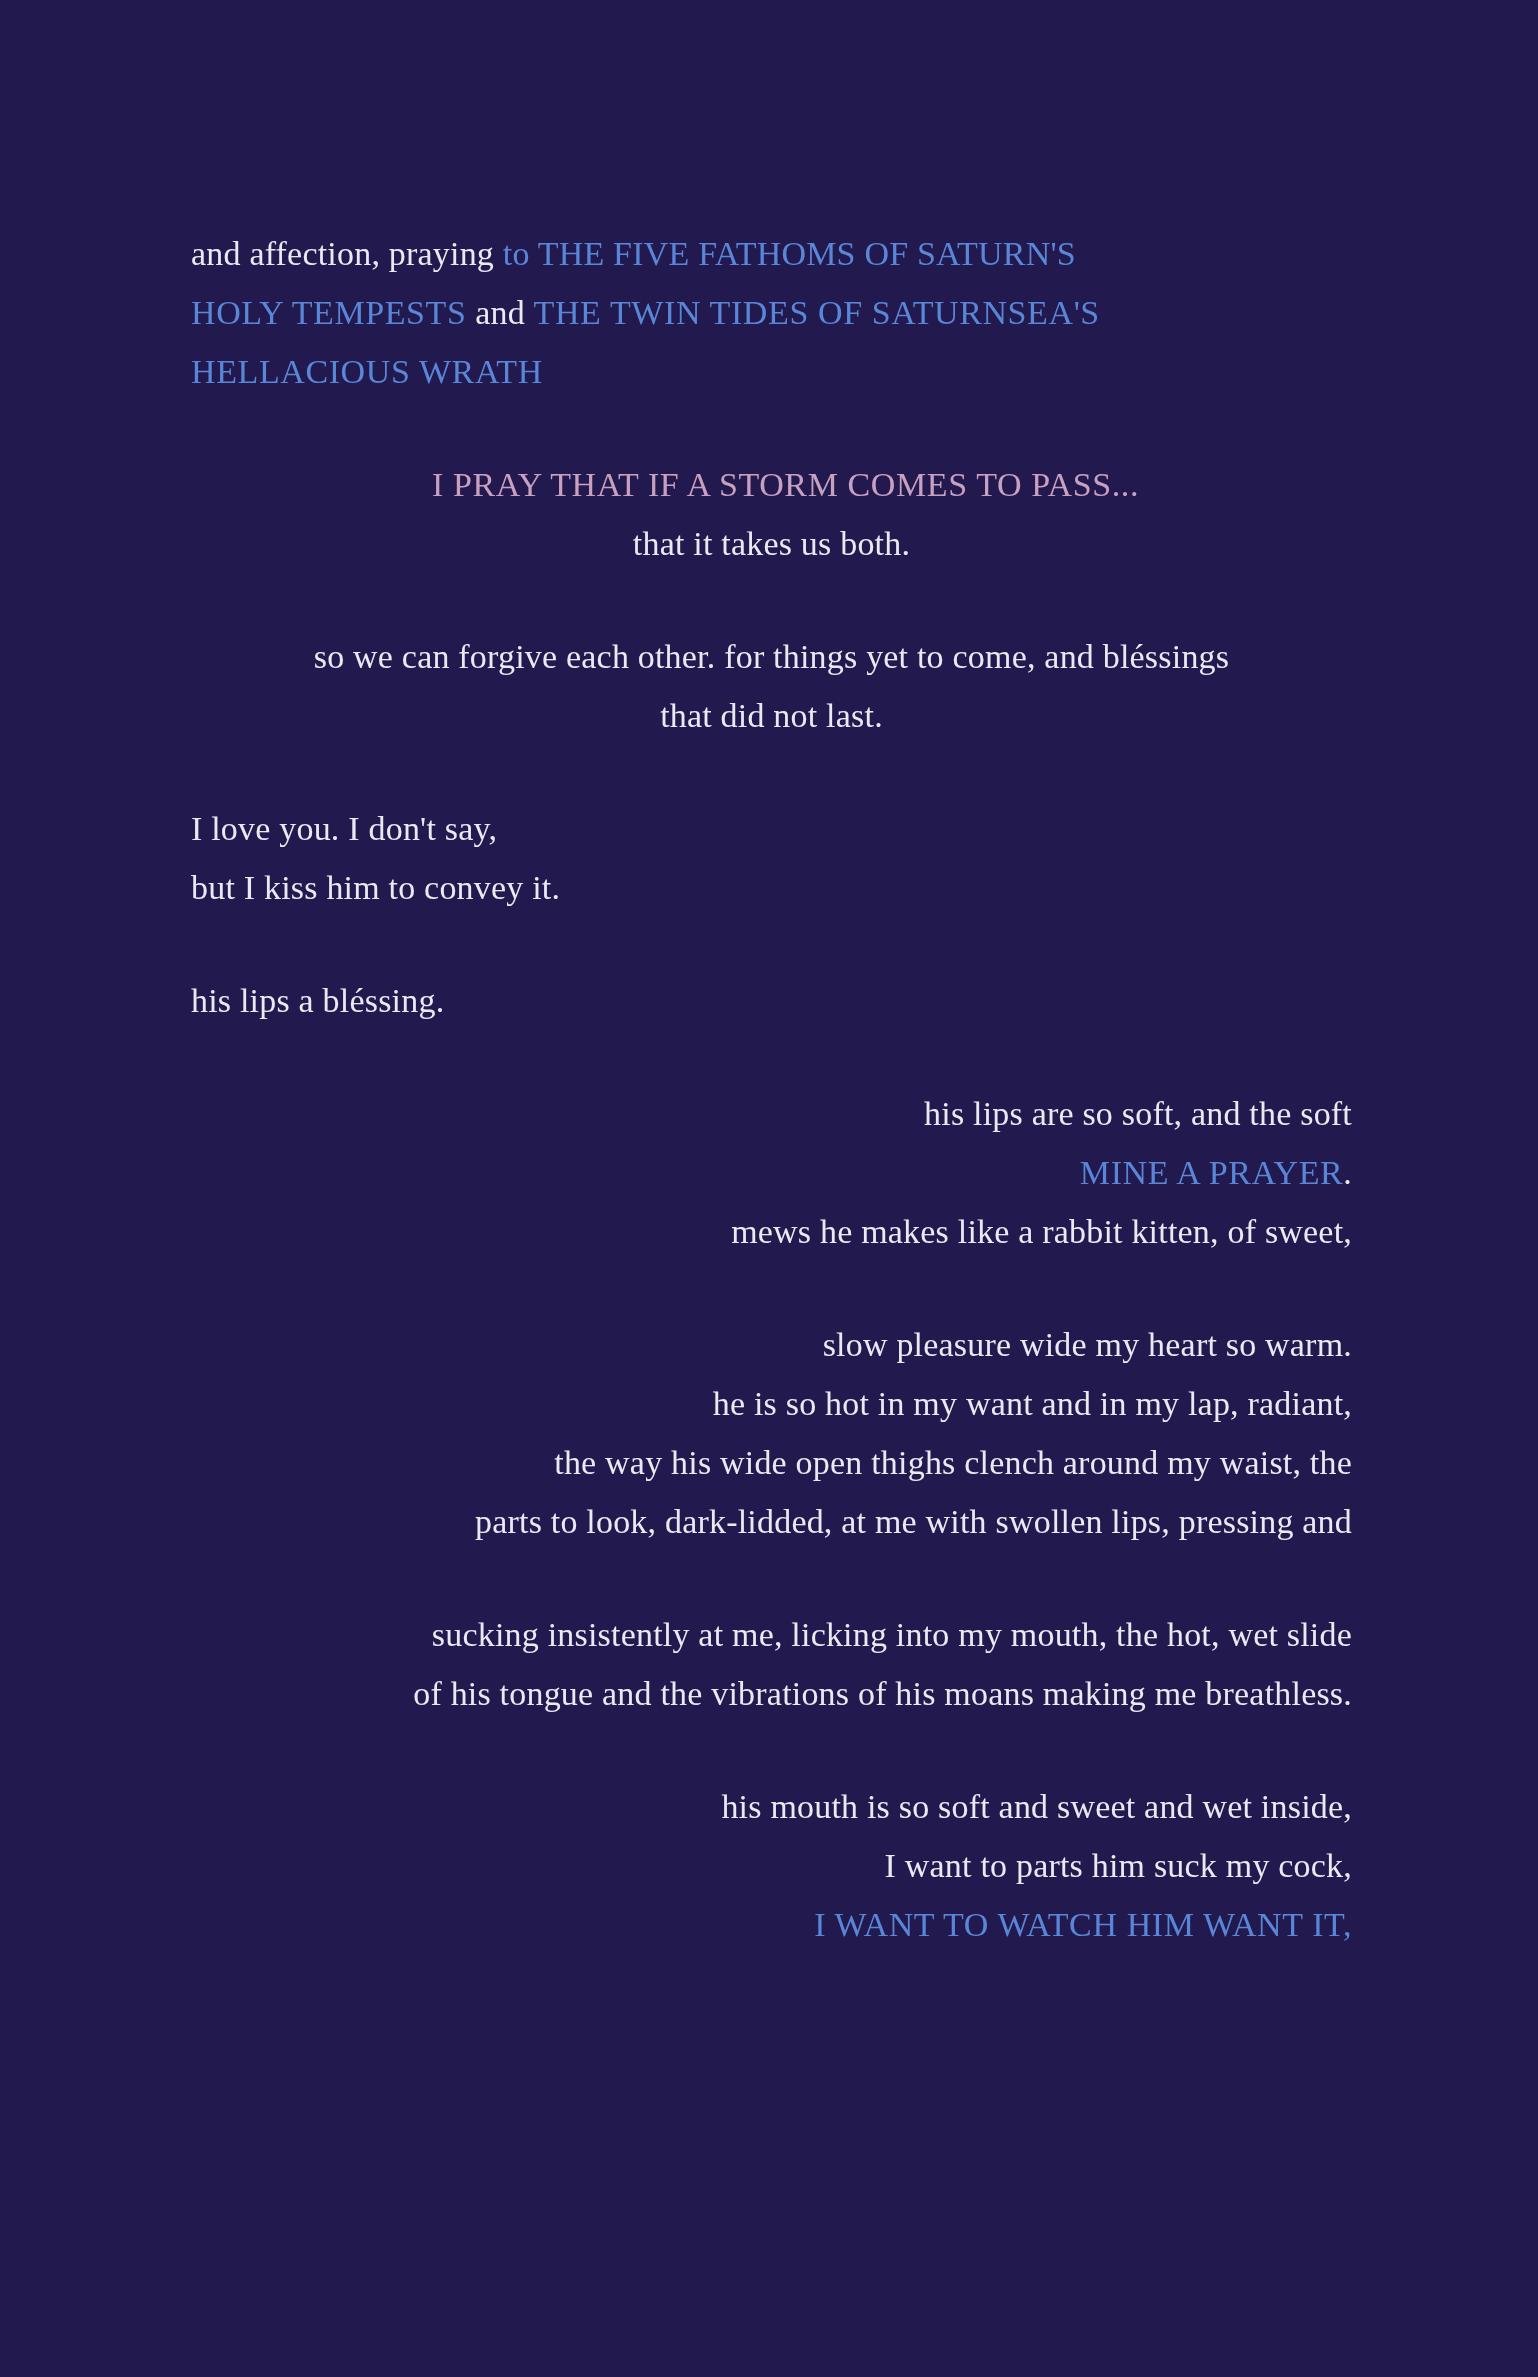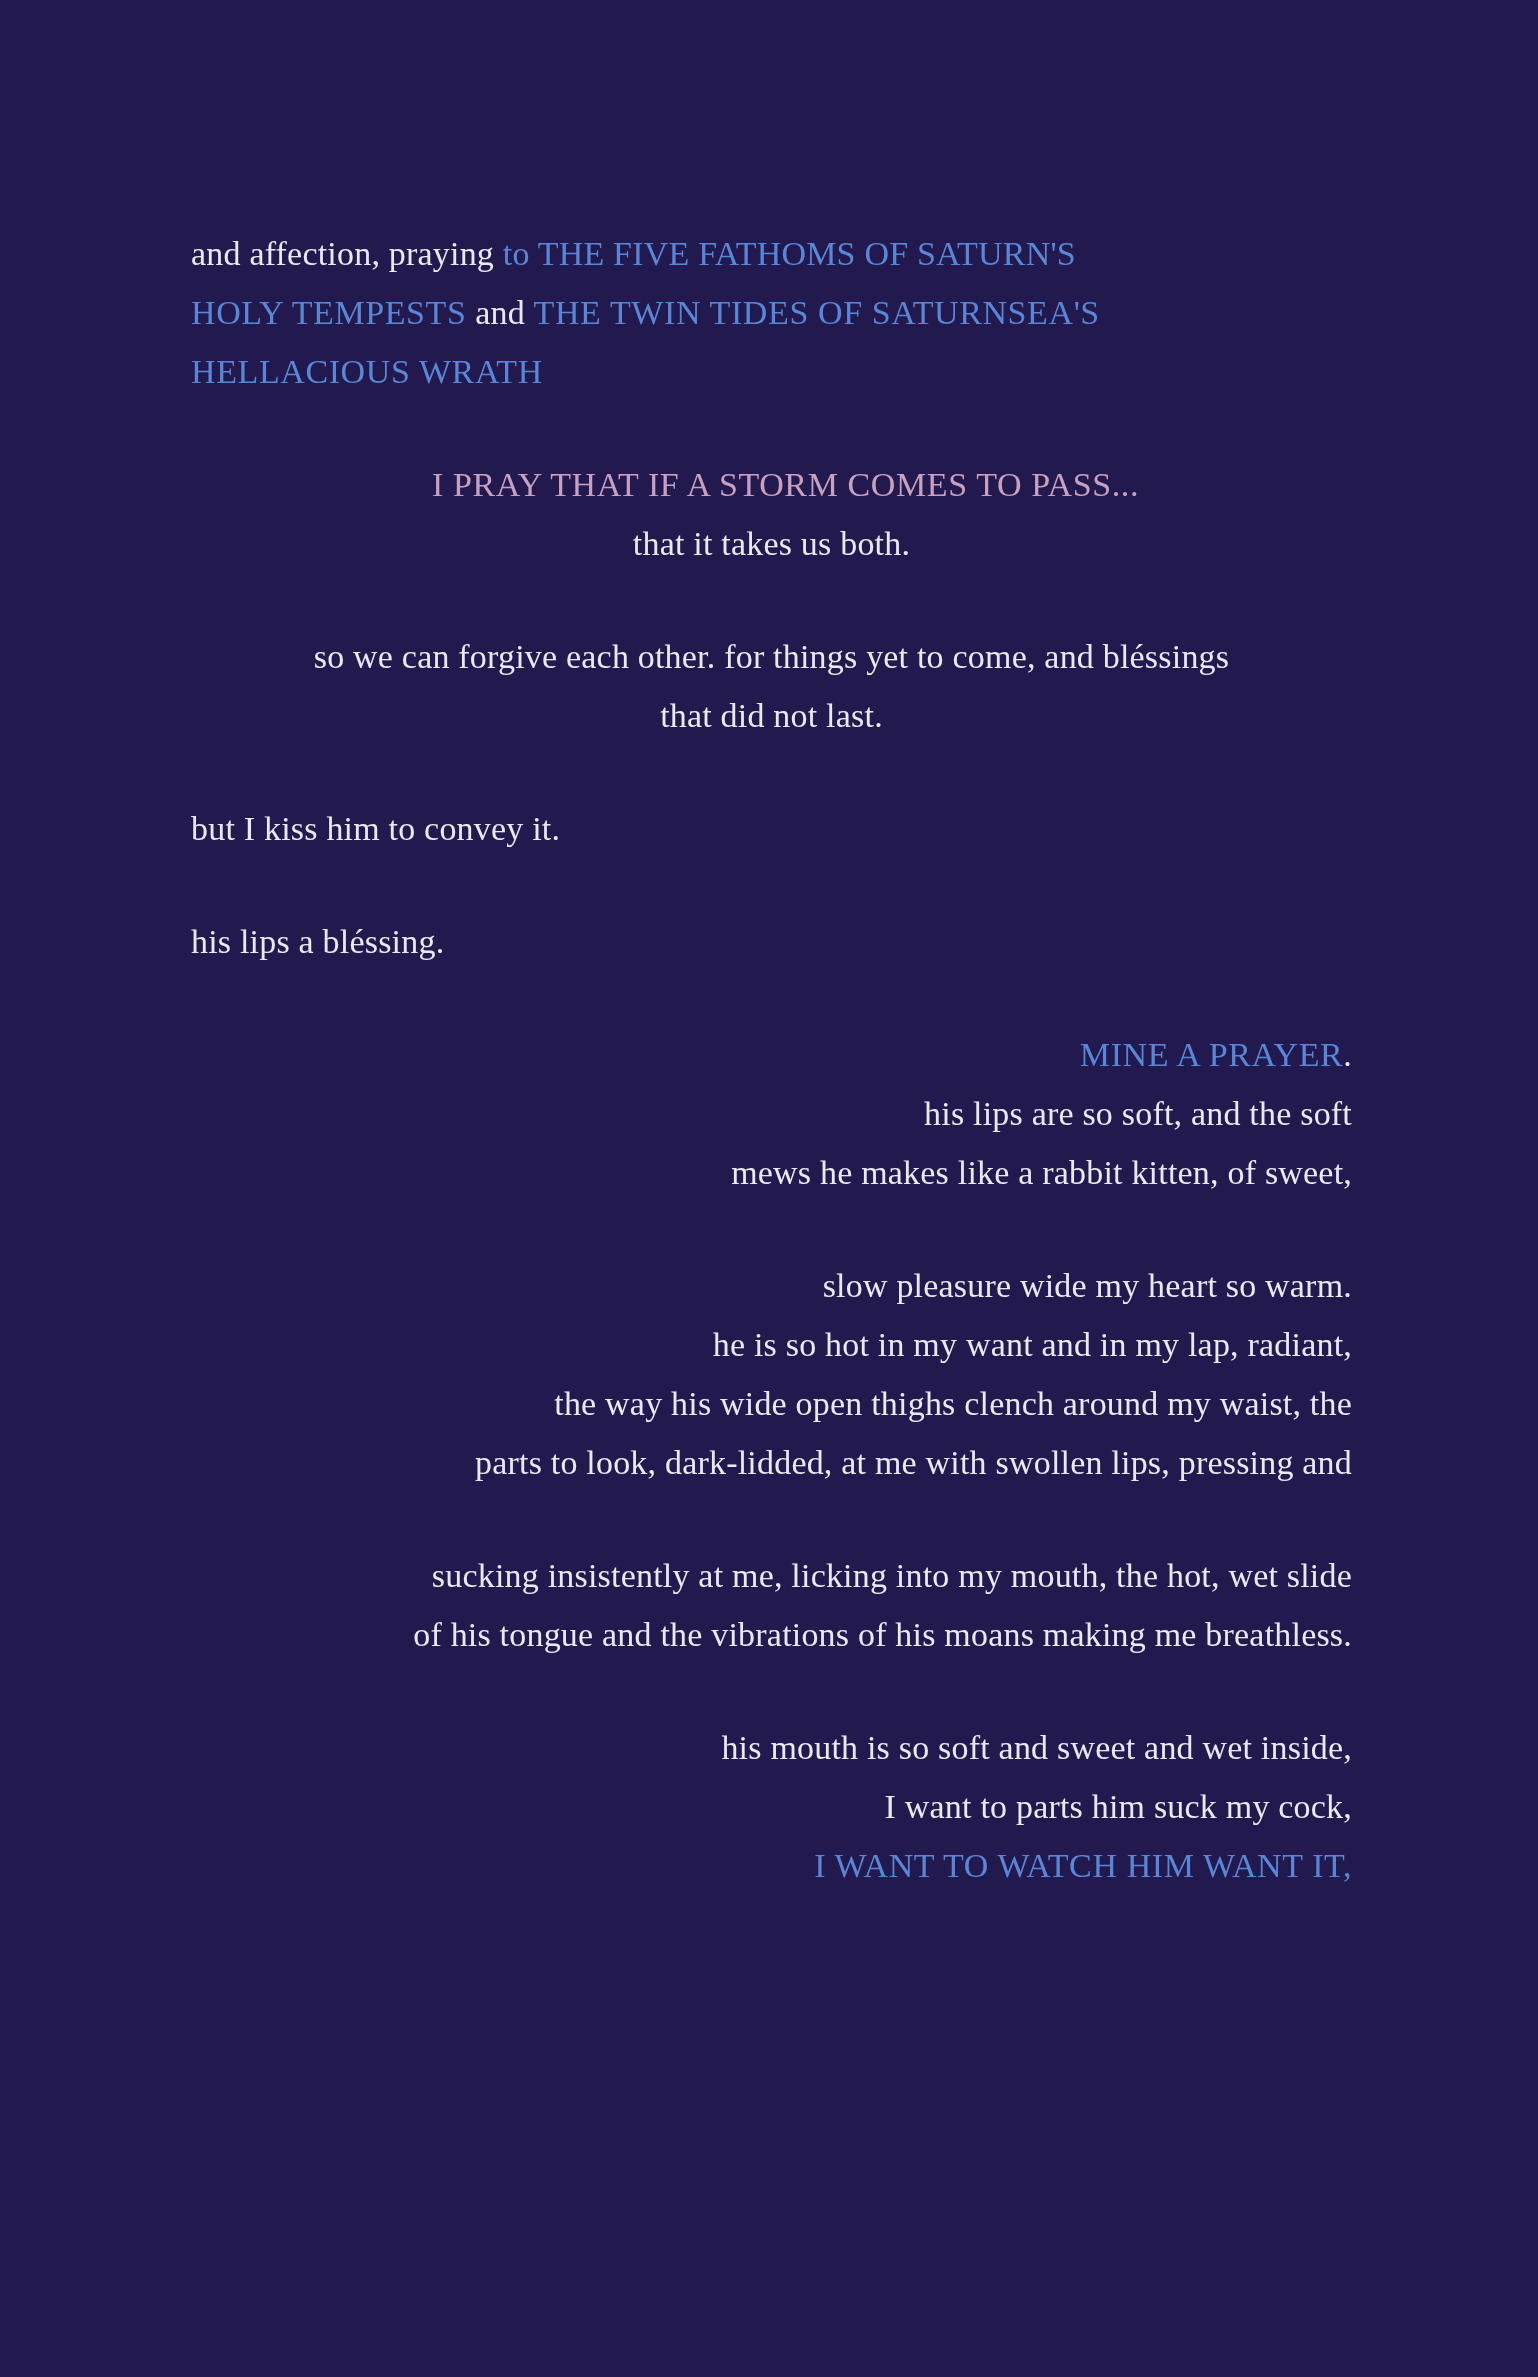--- a/index.html
+++ b/index.html
@@ -59,28 +59,29 @@
       </div>
       <div class="stanza al-center">
         <div class="line"><span class="c-pink caps">I PRAY THAT IF A STORM COMES TO PASS...</span></div>
         <div class="line"><span class="c-white">that it takes us both.</span></div>
       </div>
       <div class="stanza al-center">
         <div class="line"><span class="c-white">so we can forgive each other. for things yet to come, and bléssings</span></div>
         <div class="line"><span class="c-white">that did not last.</span></div>
       </div>
       <div class="stanza al-left">
+        <div class="line"><span class="c-white">I love you. I don't say,</span></div>
         <div class="line"><span class="c-white">but I kiss him to convey it.</span></div>
       </div>
       <div class="stanza al-left">
         <div class="line"><span class="c-white">his lips a bléssing.</span></div>
       </div>
       <div class="stanza al-right">
+        <div class="line"><span class="c-white">his lips are so soft, and the soft</span></div>
         <div class="line"><span class="c-blue caps">MINE A PRAYER</span><span class="c-white">.</span></div>
-        <div class="line"><span class="c-white">his lips are so soft, and the soft</span></div>
         <div class="line"><span class="c-white">mews he makes like a rabbit kitten, of sweet,</span></div>
       </div>
       <div class="stanza al-right">
         <div class="line"><span class="c-white">slow pleasure wide my heart so warm.</span></div>
         <div class="line"><span class="c-white">he is so hot in my want and in my lap, radiant,</span></div>
         <div class="line"><span class="c-white">the way his wide open thighs clench around my waist, the</span></div>
         <div class="line"><span class="c-white">parts to look, dark-lidded, at me with swollen lips, pressing and</span></div>
       </div>
       <div class="stanza al-right">
         <div class="line"><span class="c-white">sucking insistently at me, licking into my mouth, the hot, wet slide</span></div>

